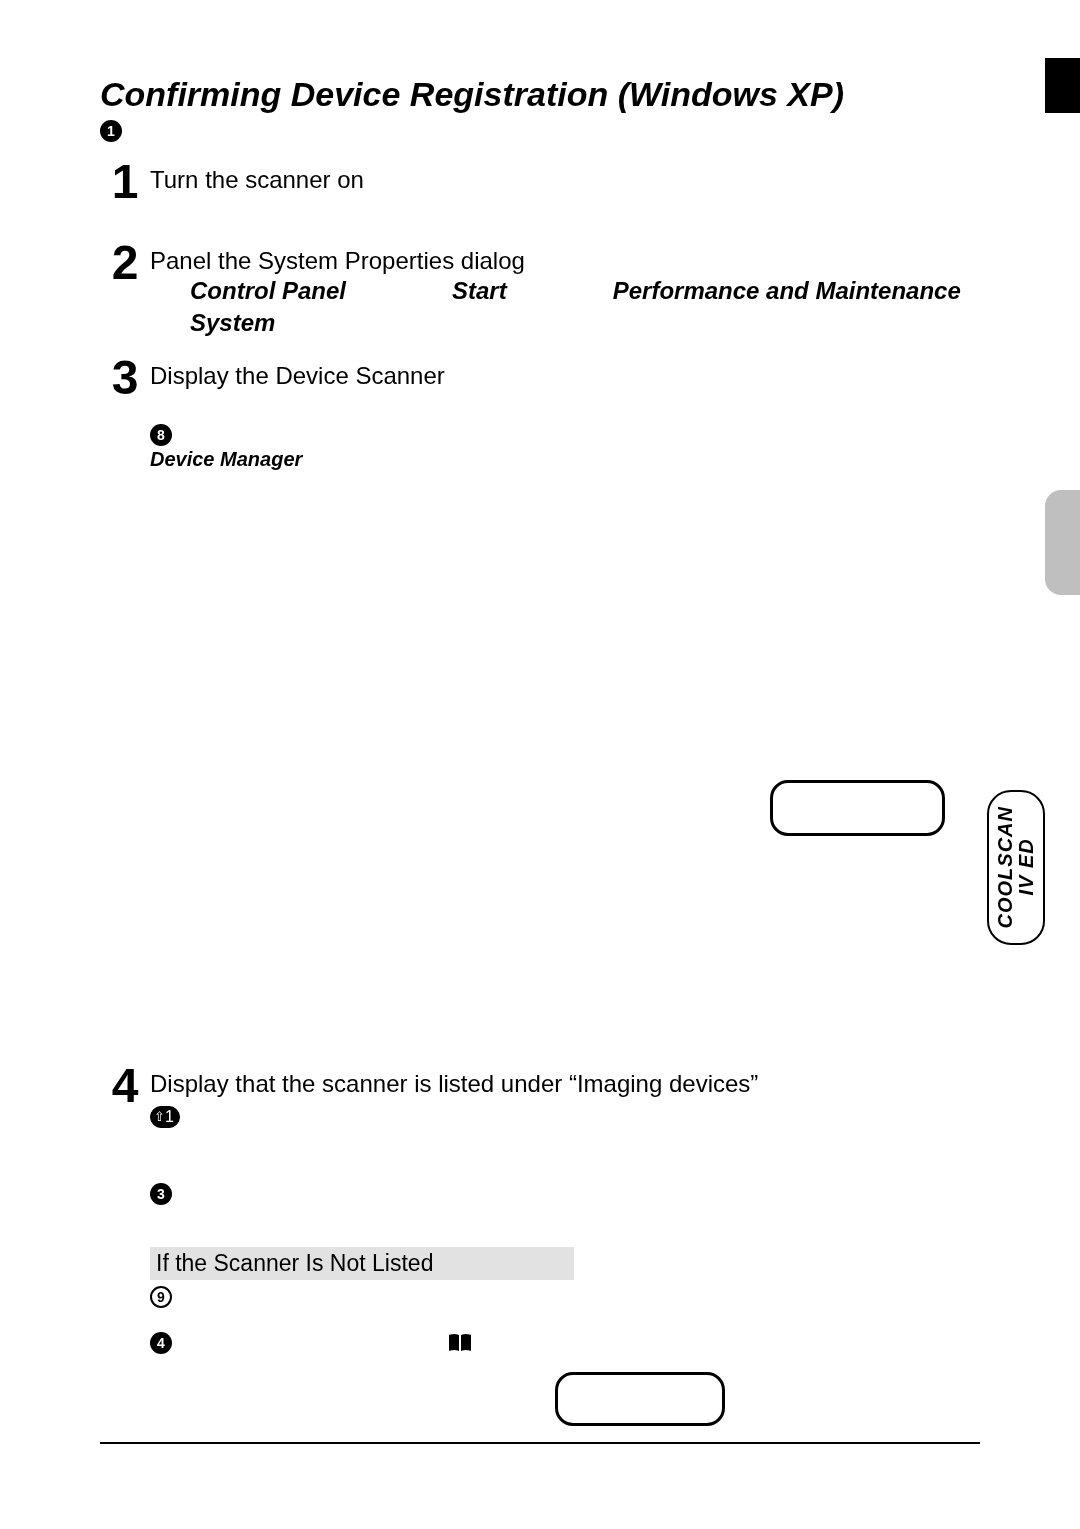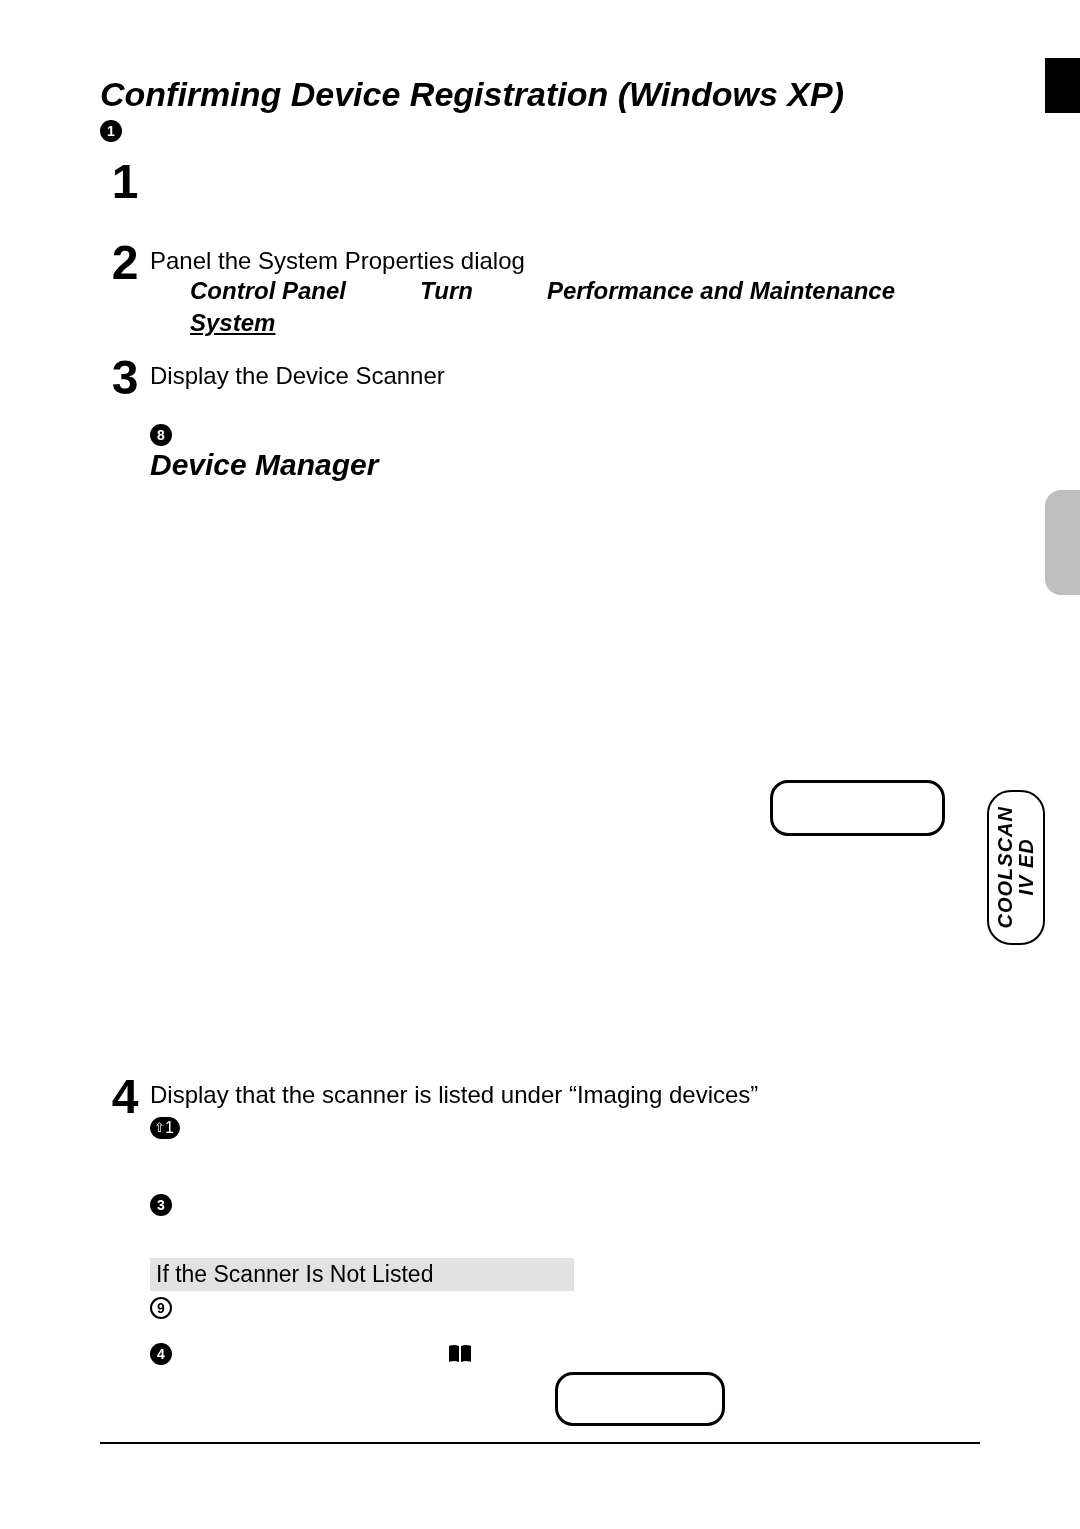--- a/index.html
+++ b/index.html
@@ -107,21 +107,21 @@
     line-height: 1.35;
   }
   .step-text em, .ital {
     font-style: italic;
     font-weight: 600;
   }
   .device-mgr-label {
     margin-left: 0px;
     font-style: italic;
     font-weight: 600;
-    font-size: 30px;
+    font-size: 20px;
     margin-top: 2px;
   }
   .rounded-box {
     border: 3px solid #000;
     border-radius: 18px;
   }
   .rounded-box.big {
     position: absolute;
     top: 780px;
     left: 770px;
@@ -215,33 +215,36 @@
       <span>IV ED</span>
     </div>
   </div>
 
   <div class="section-title">Confirming Device Registration (Windows XP)</div>
   <span class="circled-num small">1</span>
 
   
   <div class="step">
     <div class="step-num">1</div>
+    <div class="step-body">
+      <div class="step-heading">Turn the scanner on</div>
+    </div>
   </div>
 
   
   <div class="step" style="margin-top:40px;">
     <div class="step-num">2</div>
     <div class="step-body">
       <div class="step-heading">Panel the System Properties dialog</div>
-      <div class="step-text" style="padding-left:40px; display:flex; gap:74px;align-items:flex-end;">
+      <div class="step-text" style="padding-left:40px; display:flex; gap:106px;align-items:flex-end;">
         <span class="ital">Control Panel</span>
-        <span class="ital">Turn</span>
+        <span class="ital">Start</span>
         <span class="ital" style="font-style:italic;">Performance and Maintenance</span>
       </div>
-      <div class="step-text" style="padding-left:40px;text-decoration:underline;">
+      <div class="step-text" style="padding-left:40px;">
         <span class="ital">System</span>
       </div>
     </div>
   </div>
 
   
   <div class="step" style="margin-top:18px;">
     <div class="step-num">3</div>
     <div class="step-body">
       <div class="step-heading">Display the Device Scanner</div>

